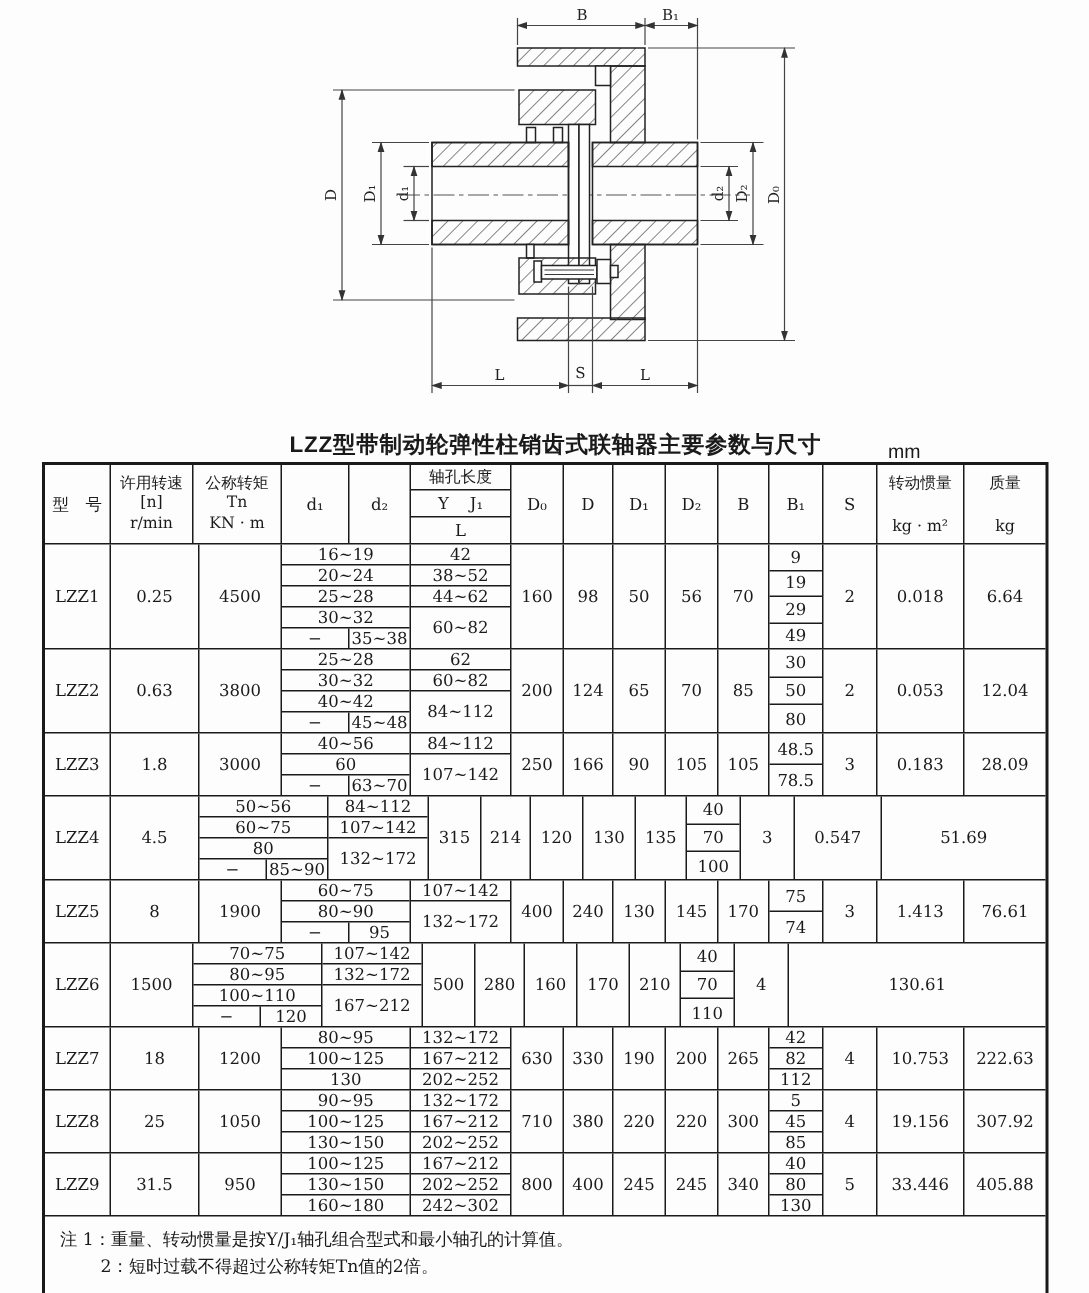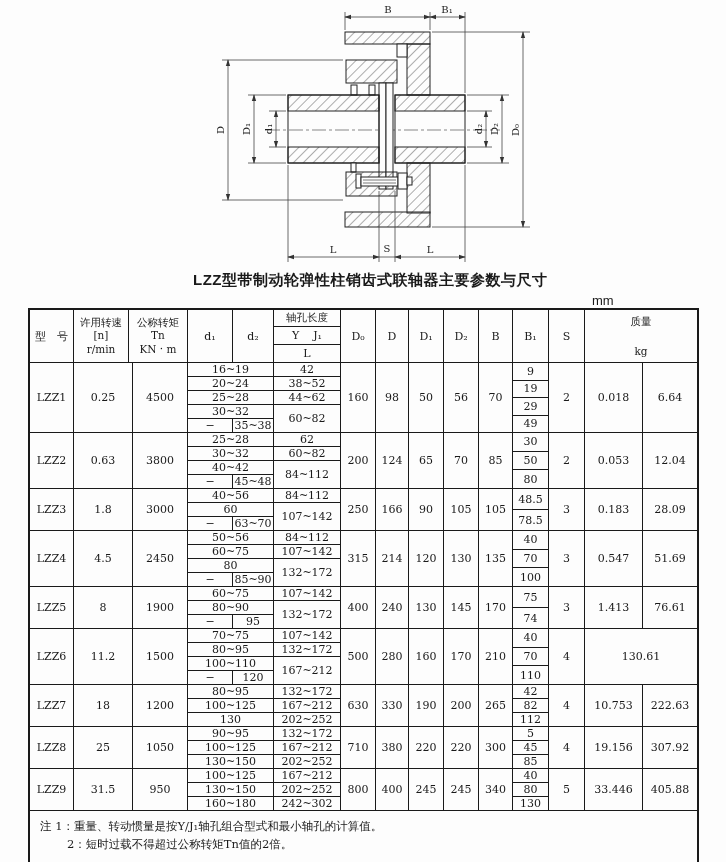--- a/index.html
+++ b/index.html
@@ -1,19 +1,19 @@
 <!DOCTYPE html>
 <html><head>
 <meta charset="utf-8">
 <style>
   html,body{margin:0;padding:0;background:#ffffff;}
   .page{position:relative;width:726px;height:862px;background:#fdfdfd;
         font-family:"DejaVu Serif","Liberation Serif",serif;color:#1a1a1a;overflow:hidden;}
   .drawing{position:absolute;left:0;top:0;}
-  .title{position:absolute;left:193px;top:271px;font-size:15px;font-weight:bold;
+  .title{position:absolute;left:193px;top:287px;font-size:15px;font-weight:bold;
          font-family:"Liberation Sans","DejaVu Sans",sans-serif;letter-spacing:0.5px;}
   .unit{position:absolute;left:592px;top:293px;font-size:13px;
         font-family:"Liberation Sans","DejaVu Sans",sans-serif;}
   .tbl{position:absolute;left:28px;top:308px;width:671px;border:2px solid #1a1a1a;
        box-sizing:border-box;background:#fdfdfd;}
   .thead{display:flex;height:53px;border-bottom:1px solid #1a1a1a;box-sizing:border-box;}
   .hc,.c{display:flex;align-items:center;justify-content:center;border-right:1px solid #1a1a1a;
          box-sizing:border-box;font-size:11px;text-align:center;}
   .hcol{flex-direction:column;line-height:1.3;font-size:10.5px;}
   .w-model{width:44px}.w-tn{width:59px}.w-speed{width:55px}
@@ -176,20 +176,24 @@
           <div class="bh-l">L</div>
         </div>
       </div>
       <div class="hc w-d0">D₀</div>
       <div class="hc w-d">D</div>
       <div class="hc w-dd1">D₁</div>
       <div class="hc w-dd2">D₂</div>
       <div class="hc w-b">B</div>
       <div class="hc w-b1">B₁</div>
       <div class="hc w-s">S</div>
+      <div class="hc w-inertia hsplit">
+        <span>转动惯量</span>
+        <span>kg · m²</span>
+      </div>
       <div class="hc w-mass hsplit">
         <span>质量</span>
         <span>kg</span>
       </div>
     </div>
 
     <div>
         <div class="mrow" style="height: 70px;">
           <div class="c w-model">LZZ1</div>
           <div class="c w-tn">0.25</div>
@@ -300,21 +304,20 @@
             <div class="b1cell sb">48.5</div>
             <div class="b1cell">78.5</div>
           </div>
           <div class="c w-s">3</div>
           <div class="c w-inertia">0.183</div>
           <div class="c w-mass">28.09</div>
         </div>
         <div class="mrow" style="height: 56px;">
           <div class="c w-model">LZZ4</div>
           <div class="c w-tn">4.5</div>
-          <div class="c w-speed">2450</div>
           <div class="stack w-bored">
             <div class="brow sb">
               <div class="bfull">50~56</div>
             </div>
             <div class="brow sb">
               <div class="bfull">60~75</div>
             </div>
             <div class="brow sb">
               <div class="bfull">80</div>
             </div>
@@ -370,21 +373,20 @@
           <div class="stack w-b1">
             <div class="b1cell sb">75</div>
             <div class="b1cell">74</div>
           </div>
           <div class="c w-s">3</div>
           <div class="c w-inertia">1.413</div>
           <div class="c w-mass">76.61</div>
         </div>
         <div class="mrow" style="height: 56px;">
           <div class="c w-model">LZZ6</div>
-          <div class="c w-tn">11.2</div>
           <div class="c w-speed">1500</div>
           <div class="stack w-bored">
             <div class="brow sb">
               <div class="bfull">70~75</div>
             </div>
             <div class="brow sb">
               <div class="bfull">80~95</div>
             </div>
             <div class="brow sb">
               <div class="bfull">100~110</div>

